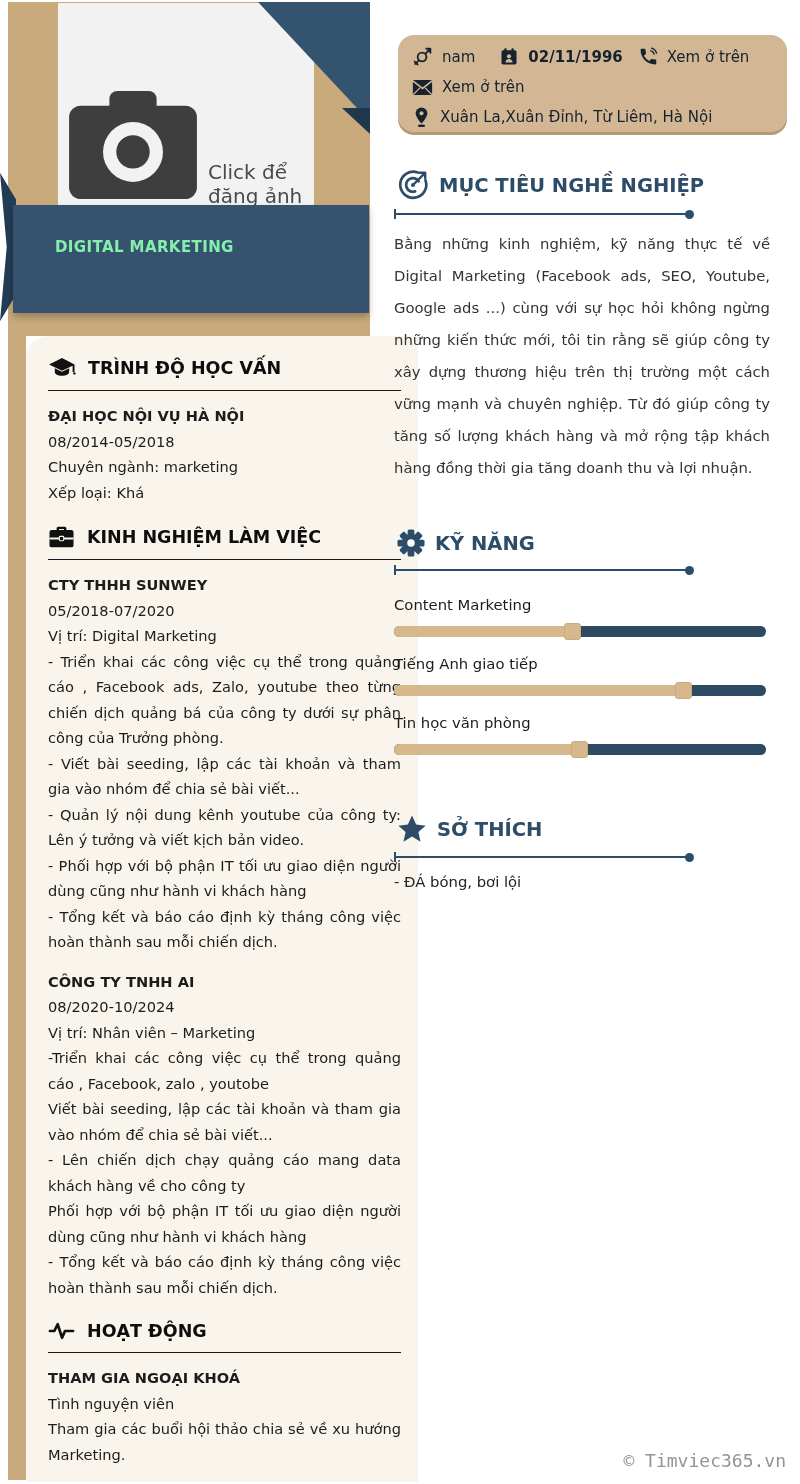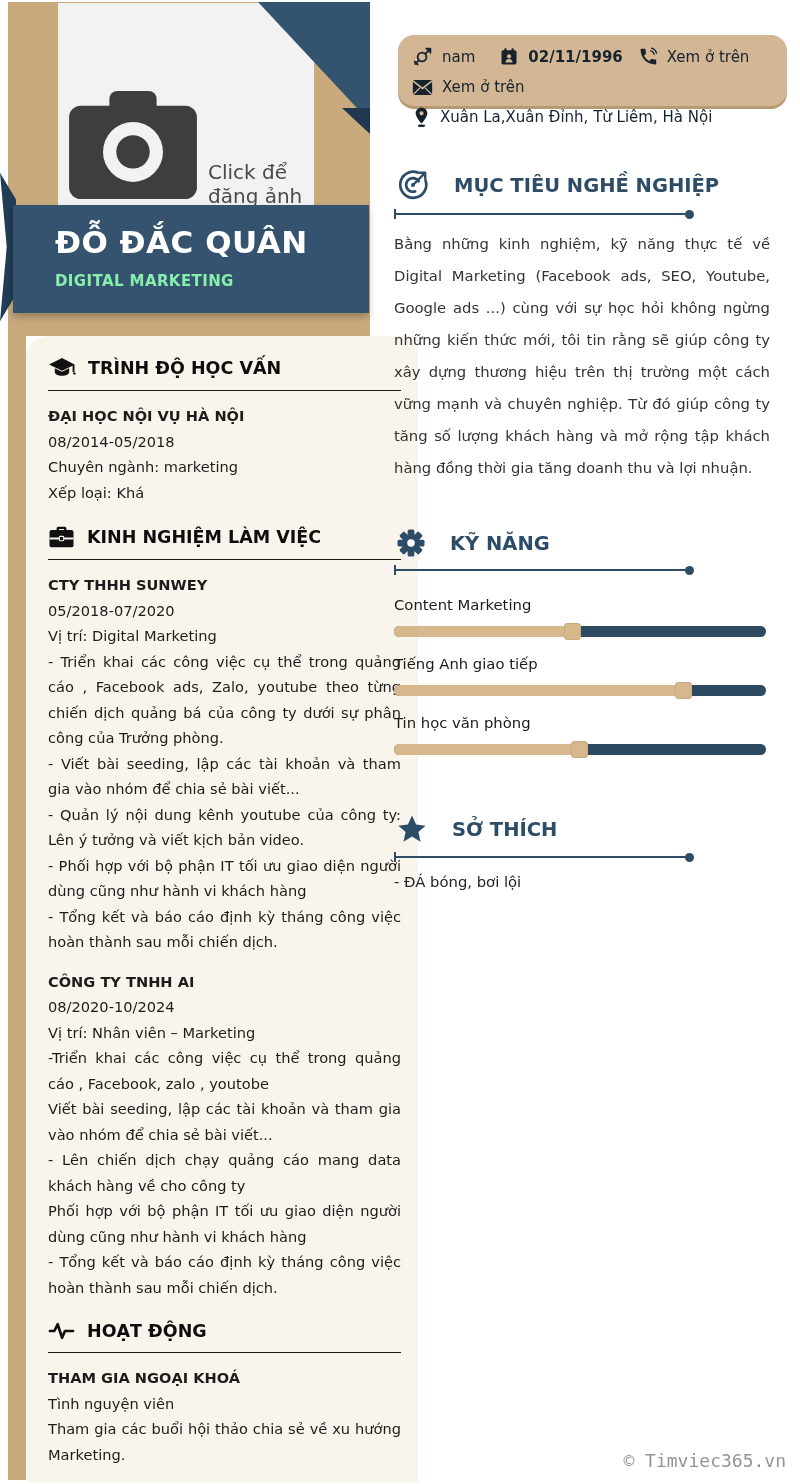--- a/index.html
+++ b/index.html
@@ -30,30 +30,30 @@
   .sec-h{display:flex;align-items:center;gap:12px;font-size:17.5px;font-weight:bold;color:#0d0d0d;}
   .sec-h .ic{flex:0 0 auto;display:flex;}
   .hline{border:0;border-top:1.6px solid #1a1a1a;margin:10px 0 12px 0;}
 
   .left-panel p{margin:0;font-size:14.6px;line-height:25.5px;}
   .entry-title{font-weight:bold;}
   .detail{text-align:justify;}
   .mt4{margin-top:4px;} .mt14{margin-top:14px;} .mt20{margin-top:20px;}
 
   
-  .contact-card{position:absolute;left:398px;top:35px;width:389px;height:71px;background:#d3b795;
+  .contact-card{position:absolute;left:398px;top:35px;width:389px;height:97px;background:#d3b795;
          border-radius:16px;box-shadow:0 3px 0 #b59a72;box-sizing:border-box;
          padding:7px 8px 0 14px;font-size:15px;color:#16222e;}
   .c-row{display:flex;align-items:center;height:30px;}
   .c-item{display:flex;align-items:center;gap:9px;}
   .c-item .ic{display:flex;}
   .ml24{margin-left:24px;font-weight:bold;} .ml15{margin-left:15px;}
 
   .right-col{position:absolute;left:394px;top:168px;width:376px;}
-  .rsec-h{display:flex;align-items:center;gap:24px;color:#2d4c68;font-size:19.5px;font-weight:bold;}
+  .rsec-h{display:flex;align-items:center;gap:9px;color:#2d4c68;font-size:19.5px;font-weight:bold;}
   .rsec-h .ic{display:flex;margin-left:2px;}
   .rule{position:relative;height:16px;margin-top:4px;}
   .rule .line{position:absolute;left:0;top:7px;width:297px;height:1.6px;background:#2d4c68;}
   .rule .tick{position:absolute;left:0;top:3px;width:1.6px;height:10px;background:#2d4c68;}
   .rule .dot{position:absolute;left:291px;top:3.5px;width:9px;height:9px;border-radius:50%;background:#2d4c68;}
 
   .objective-text{font-size:14.8px;line-height:32px;color:#333;text-align:justify;margin-top:6px;}
 
   .skills-block{margin-top:44px;}
   .skill{margin-top:18px;}
@@ -86,21 +86,20 @@
       </svg>
     </span>
     <span class="photo-caption">Click để đăng ảnh</span>
   </div>
 
   <div class="corner-ribbon"></div>
   <div class="corner-fold"></div>
   <div class="ribbon-tail"></div>
 
   <div class="name-banner">
-    <div class="cv-name">ĐỖ ĐẮC QUÂN</div>
     <div class="cv-title">DIGITAL MARKETING</div>
   </div>
 
   <div class="tan-strip"></div>
 
   <div class="left-panel">
 
     <div class="sec-h mt4">
       <span class="ic">
         <svg width="28" height="24" viewBox="0 0 28 22">

